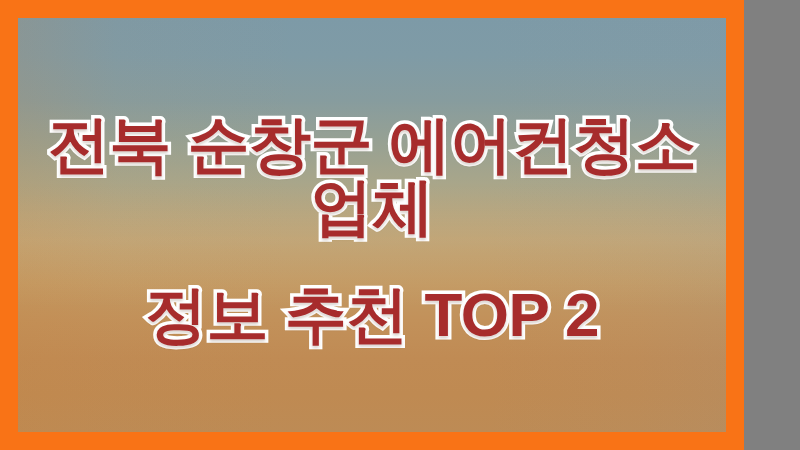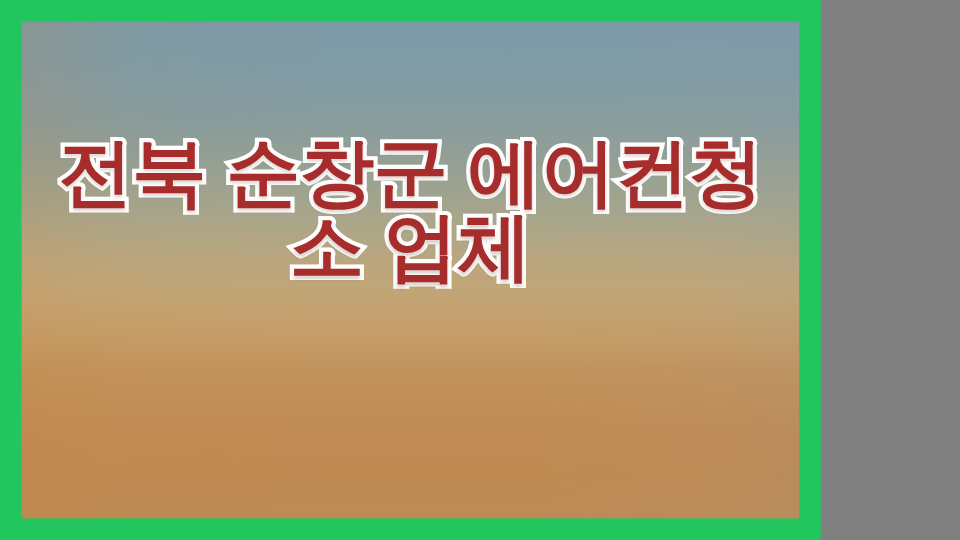--- a/index.html
+++ b/index.html
@@ -12,24 +12,24 @@
   body {
     width: 800px;
     height: 450px;
     overflow: hidden;
     font-family: "Liberation Sans", "DejaVu Sans", sans-serif;
   }
 
   
   .thumbnail-frame {
     position: relative;
-    width: 684px;
+    width: 744px;
     height: 450px;
     box-sizing: border-box;
-    background: #22c55e;
+    background: #f97316;
     padding: 18px 18px 18px 18px;
   }
 
   
   .sky-photo {
     position: relative;
     width: 100%;
     height: 100%;
     box-sizing: border-box;
     overflow: hidden;
@@ -124,18 +124,19 @@
 <body>
 
 <div class="thumbnail-frame">
 
   <div class="sky-photo">
 
     <div class="title-block">
 
       <span class="title-line title-line-1">전북 순창군 에어컨청소 업체</span>
 
+      <span class="title-line title-line-2">정보 추천 TOP 2</span>
 
     </div>
 
   </div>
 
 </div>
 
 </body></html>

